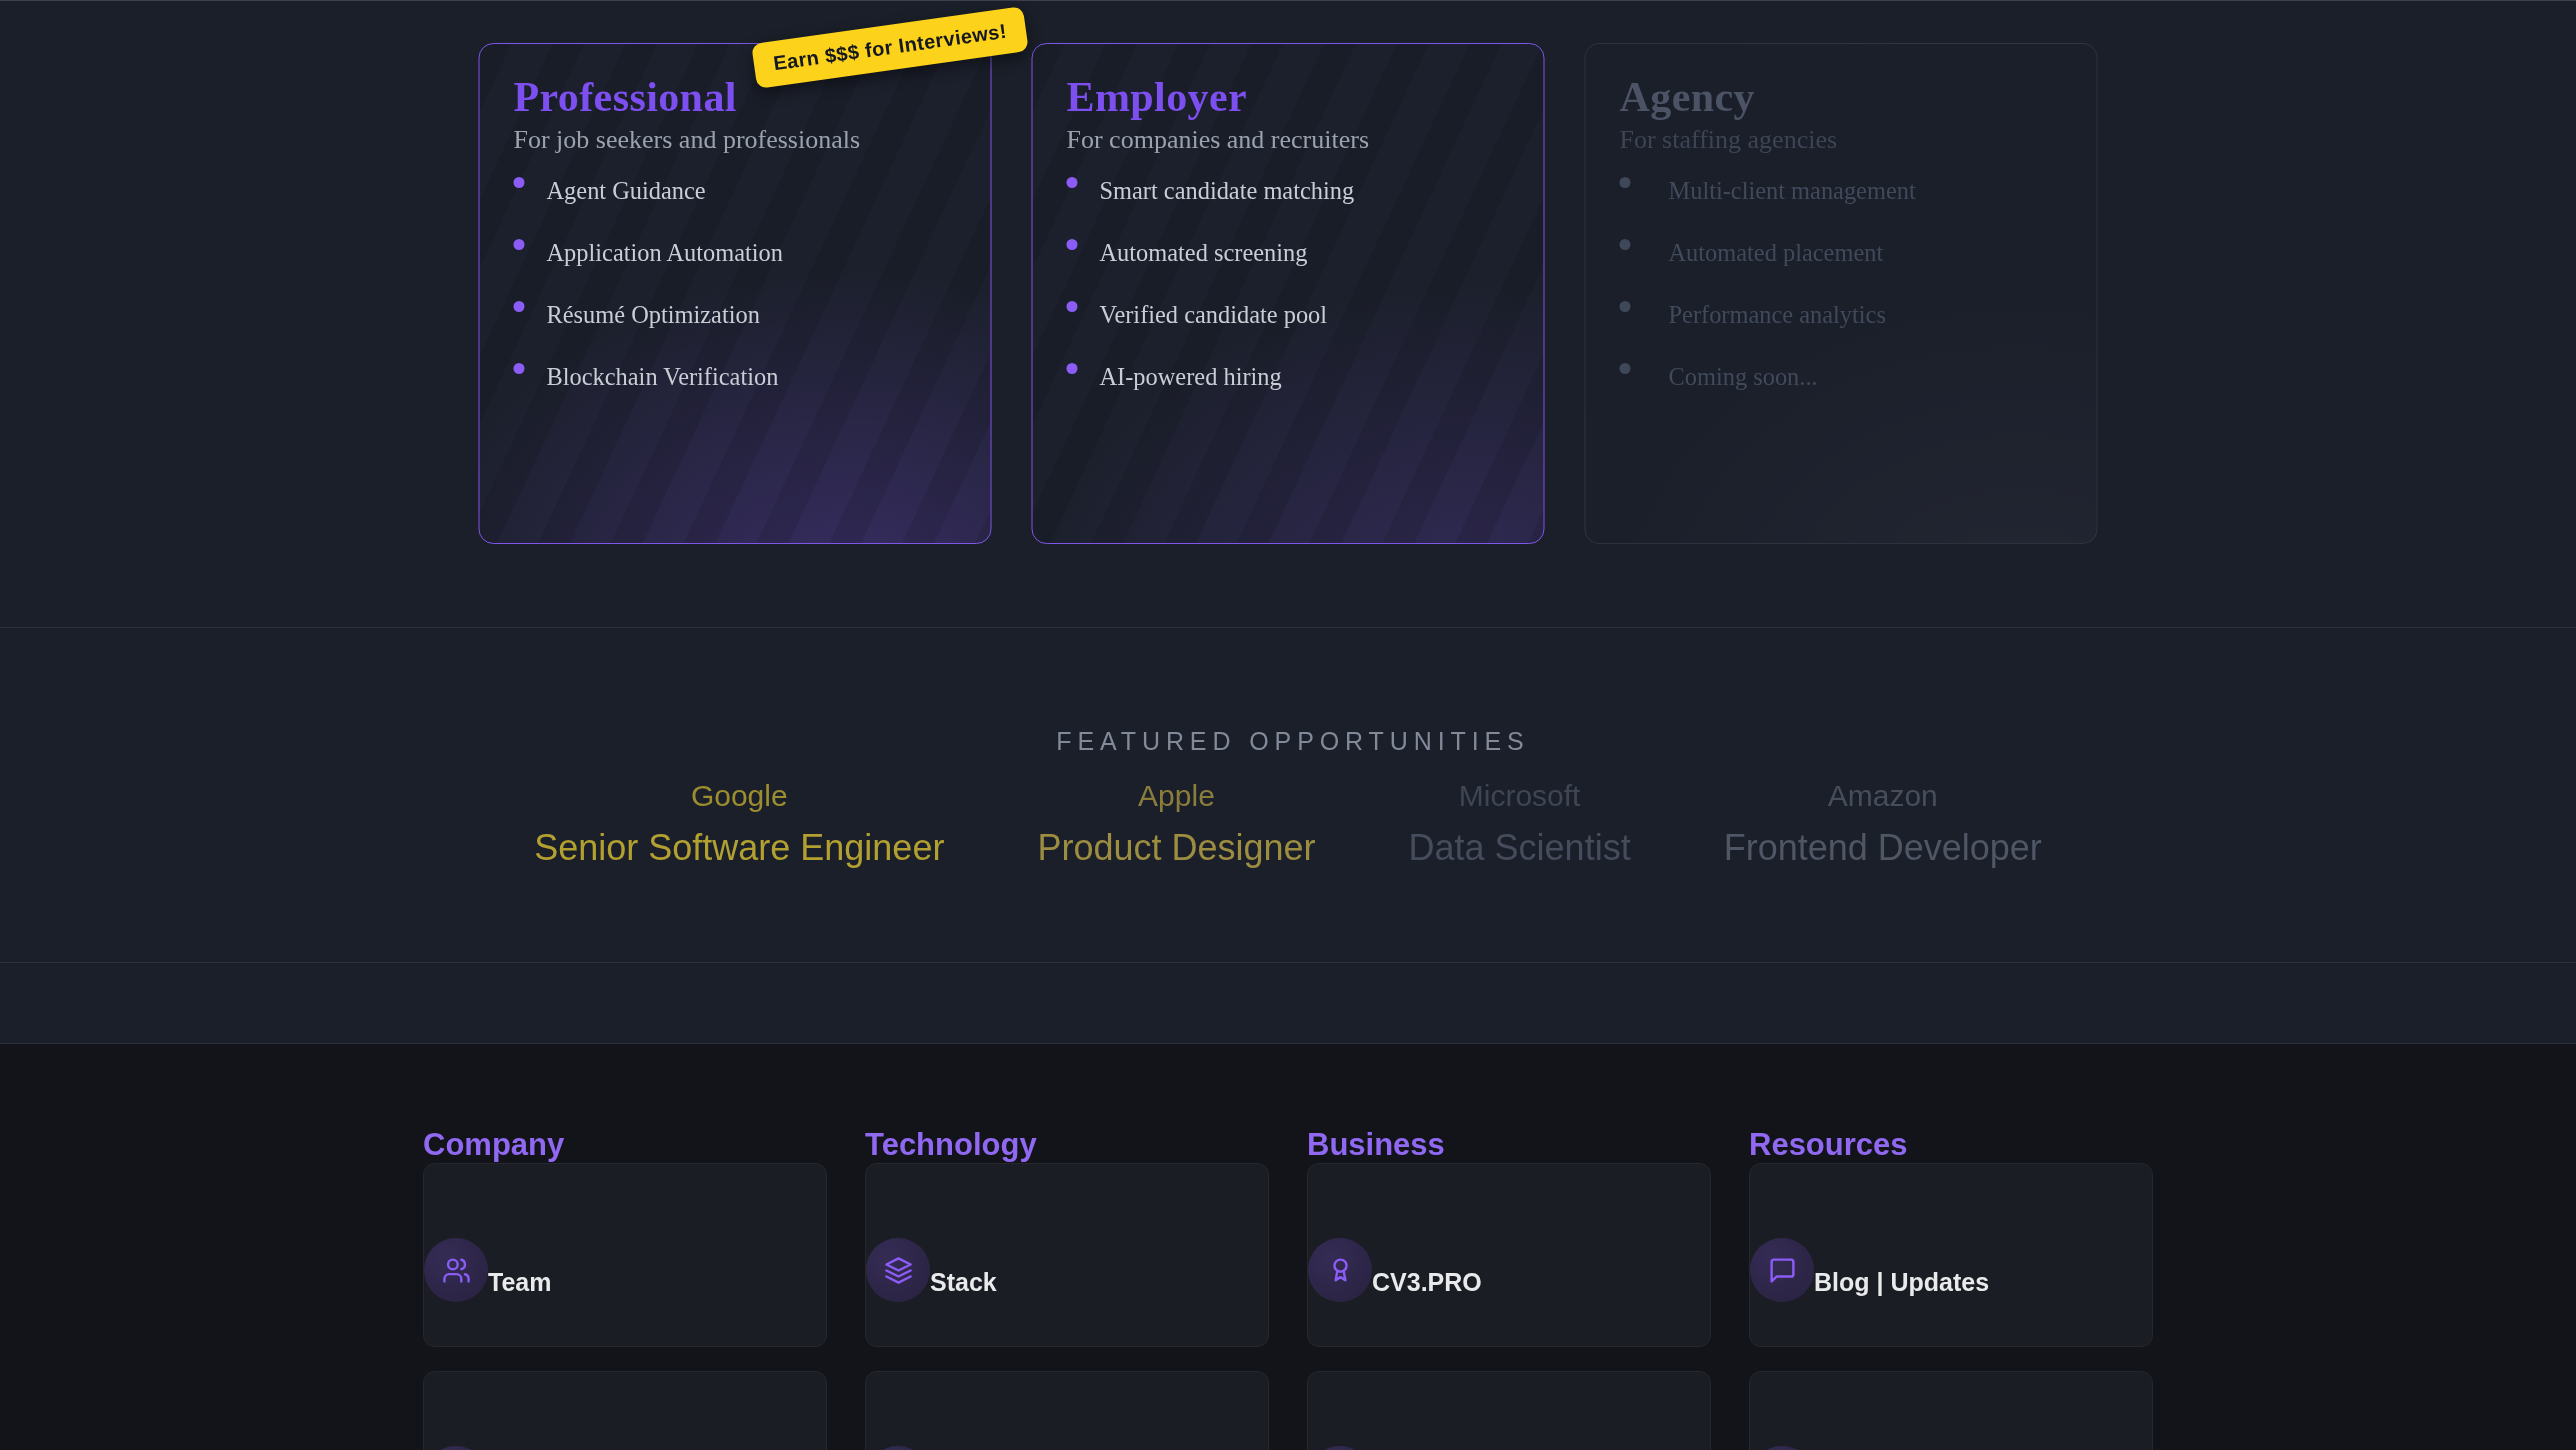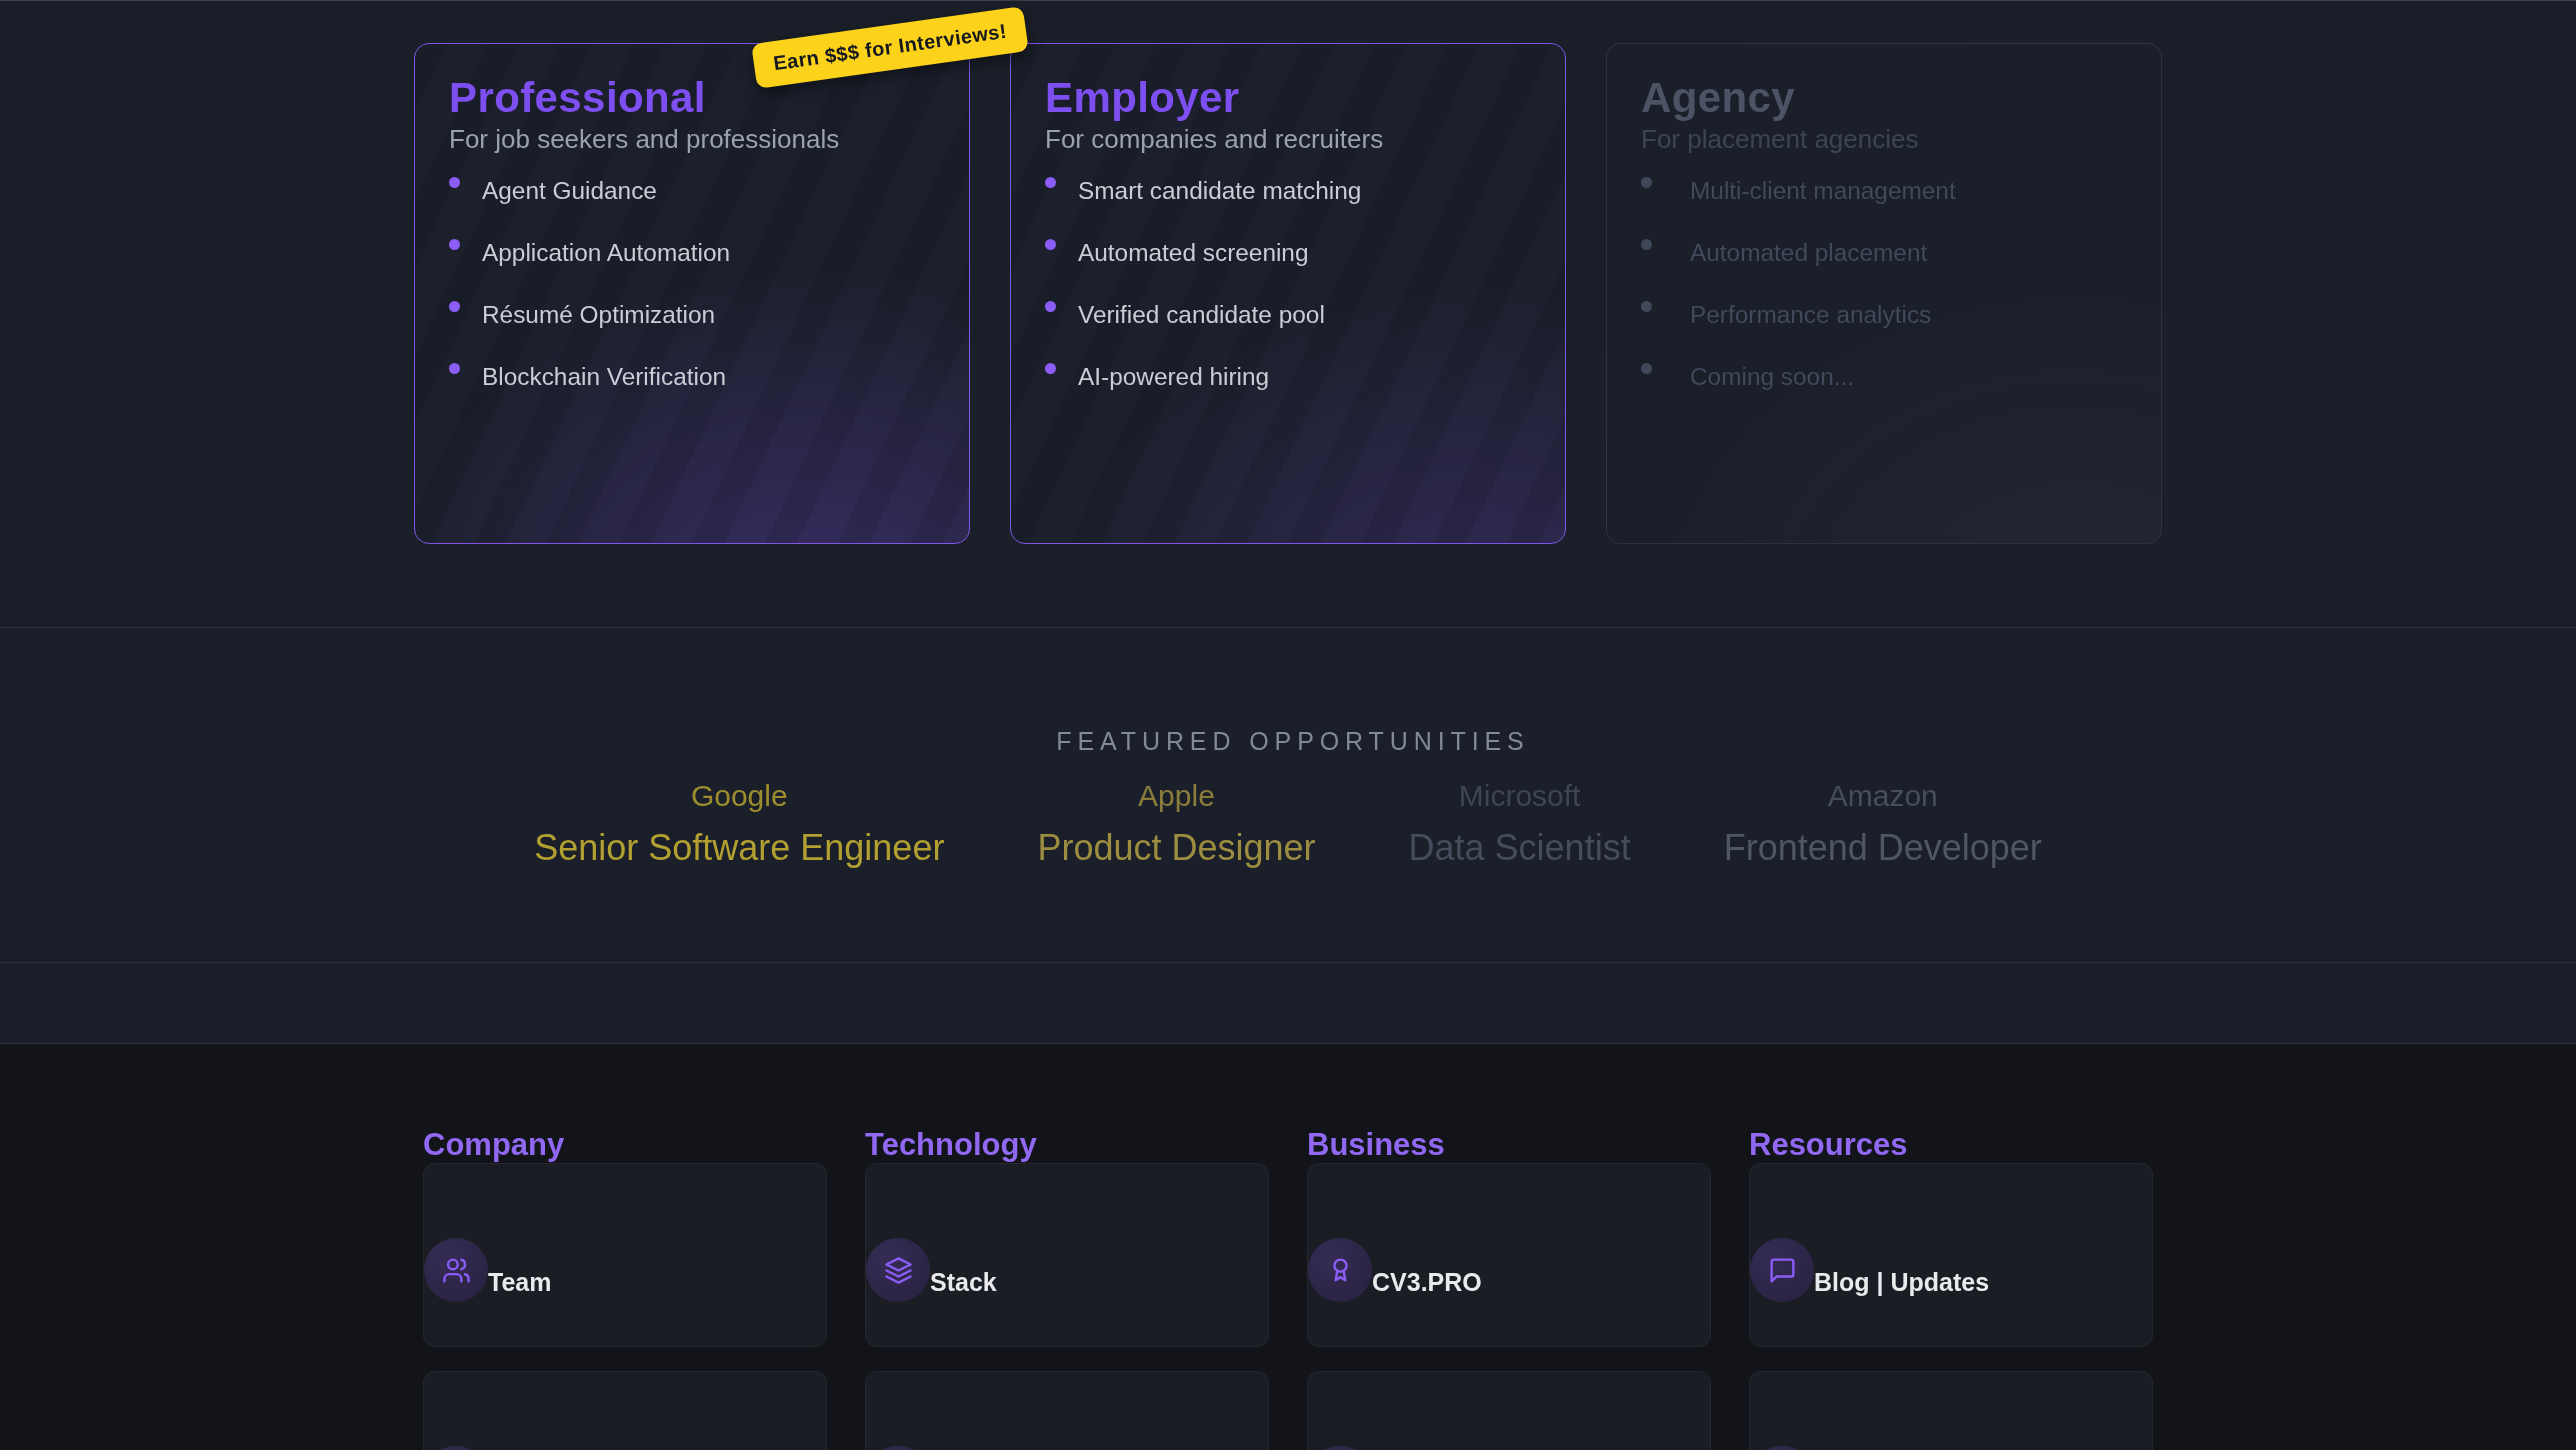--- a/index.html
+++ b/index.html
@@ -10,22 +10,22 @@
     -webkit-font-smoothing:antialiased;
   }
   .topline{position:absolute;left:0;top:0;width:100%;height:0.8px;background:#3a404c;}
   .divider{position:absolute;left:0;width:100%;height:0.8px;background:#2c3140;}
   .divider.d1{top:627px;}
   .divider.d2{top:962px;}
 
   
   .cards-row{position:absolute;top:43px;left:50%;transform:translateX(-50%);display:flex;gap:40px;}
   .pcard{
-    box-sizing:border-box;width:556px;height:501px;border-radius:15px;
-    padding:29px 34px;position:relative;
+    box-sizing:border-box;width:513px;height:501px;border-radius:15px;
+    padding:29px 34px;position:relative;font-family:Liberation Serif, serif;
   }
   .pcard.active{
     border:1.7px solid #7e57e8;
     background:
       repeating-linear-gradient(115deg, rgba(0,0,0,0.10) 0 29px, rgba(0,0,0,0) 29px 66px),
       radial-gradient(690px 539px at 72% 112%, rgba(122,76,232,0.30), rgba(122,76,232,0) 62%),
       #1c202c;
   }
   .pcard.employer{
     background:
@@ -145,21 +145,21 @@
           </li>
         <li>
             <span class="dot"></span>
             <span>AI-powered hiring</span>
           </li>
       </ul>
     </div>
 
     <div class="pcard disabled">
       <div class="pcard-title">Agency</div>
-      <div class="pcard-sub">For placement agencies</div>
+      <div class="pcard-sub">For staffing agencies</div>
       <ul class="feature-list">
         <li>
             <span class="dot"></span>
             <span>Multi-client management</span>
           </li>
         <li>
             <span class="dot"></span>
             <span>Automated placement</span>
           </li>
         <li>

